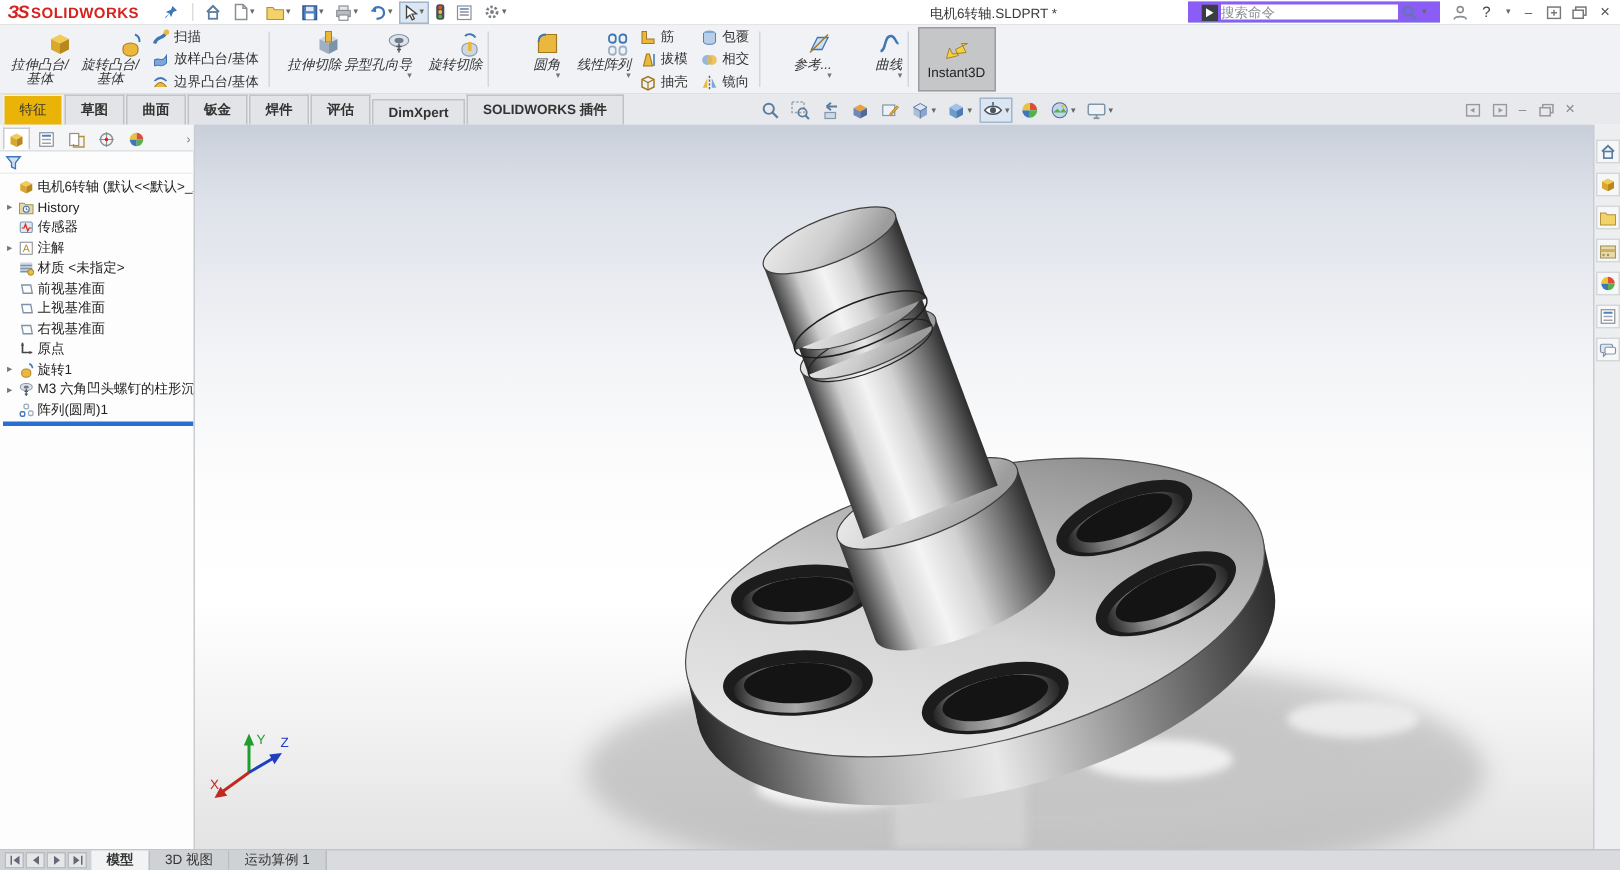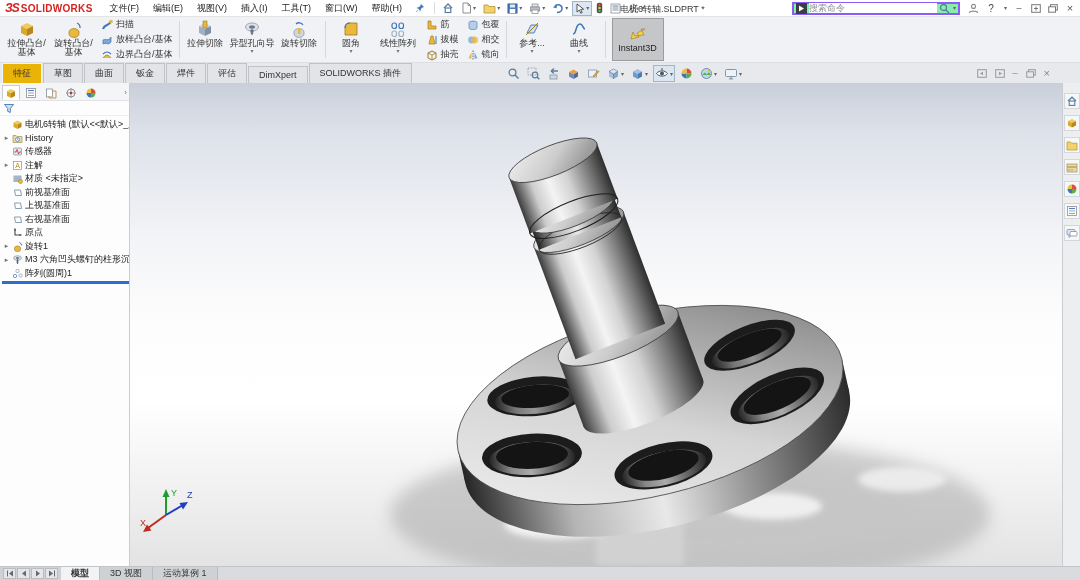--- a/index.html
+++ b/index.html
@@ -15,41 +15,41 @@
   .logo-text{color:#d6231e;font-weight:bold;font-size:10px;letter-spacing:.3px;margin-left:2px;}
   .menus{display:flex;white-space:nowrap;}
   .menus span{padding:1px 7px;cursor:default;}
   .pin{margin:0 6px;}
   .quickbar{display:flex;align-items:center;gap:1px;}
   .qbtn{display:flex;align-items:center;padding:1px 2px;border:1px solid transparent;}
   .qbtn.sel{border-color:#9fb6cc;background:#dde7f2;}
   .qsep{width:1px;height:12px;background:#ddd;margin:0 3px;}
   .caret{font-size:6px;color:#666;margin-left:1px;line-height:1;}
   .doc-title{position:absolute;left:620px;top:3px;color:#3a3a3a;white-space:nowrap;}
-  .search{margin-left:auto;display:flex;align-items:center;width:168px;height:13px;border:2px solid #8b5cf6;background:#86efac;padding:0 2px;gap:2px;}
+  .search{margin-left:auto;display:flex;align-items:center;width:168px;height:13px;border:7px solid #8b5cf6;background:#86efac;padding:0 2px;gap:2px;}
   .search input{flex:1;border:none;outline:none;font-size:9px;color:#555;min-width:10px;}
   .search input::placeholder{color:#8d9298;}
   .winicons{display:flex;align-items:center;gap:7px;margin-left:8px;color:#555;}
   .winicons .wbtn{display:flex;align-items:center;justify-content:center;min-width:10px;cursor:default;}
   .help-q{font-size:10px;color:#444;}
 
   
   .ribbon{height:46px;background:#f0f2f5;display:flex;align-items:stretch;padding:1px 3px;flex:0 0 auto;border-bottom:1px solid #dcdfe3;}
-  .rcol{display:flex;flex-direction:column;align-items:center;justify-content:flex-start;text-align:center;padding:2px 1px 0;line-height:1.05;color:#333;}
+  .rcol{display:flex;flex-direction:column;align-items:flex-end;justify-content:flex-start;text-align:center;padding:2px 1px 0;line-height:1.05;color:#333;font-style:italic;}
   .rcol.big{width:47px;}
   .rcol.big .lbl{margin-top:1px;}
   .rstack{display:flex;flex-direction:column;justify-content:center;gap:2px;padding:0 4px;}
   .rsmall{display:flex;align-items:center;gap:3px;white-space:nowrap;color:#333;}
   .rsep{width:1px;background:#d4d8dc;margin:3px 2px;}
   .cu{font-size:6px;color:#777;line-height:5px;margin-top:1px;}
   .instant3d{width:52px;background:#c4c6c8;border:1px solid #9a9c9e;display:flex;flex-direction:column;align-items:center;justify-content:center;gap:2px;margin-left:4px;}
 
   
   .tabrow{height:20px;background:#e7e9ec;display:flex;align-items:flex-end;padding:0 0 0 2px;flex:0 0 auto;position:relative;}
-  .rtab{padding:3px 10px 3px;margin-right:1px;border:1px solid #bfc3c8;border-bottom:none;background:#e2e4e7;color:#333;white-space:nowrap;}
+  .rtab{padding:3px 10px 3px;margin-right:1px;border:1px solid #bfc3c8;border-bottom:none;background:#e2e4e7;color:#333;white-space:nowrap;font-weight:bold;}
   .rtab.active{background:#eab308;border-color:#f0f2f5;font-weight:normal;}
   .headsup{position:absolute;left:505px;top:2px;display:flex;align-items:center;gap:3px;}
   .hu{display:flex;align-items:center;padding:1px;border:1px solid transparent;}
   .hu.active{border-color:#9fb6cc;background:#dce6f0;}
   .docwin{position:absolute;right:30px;top:4px;display:flex;align-items:center;gap:8px;color:#888;}
 
   
   .main{flex:1;display:flex;min-height:0;}
   .tree{width:130px;background:#fdfdfe;border-right:1px solid #c9ccd0;display:flex;flex-direction:column;flex:0 0 auto;}
   .tree-tabs{height:18px;display:flex;align-items:center;gap:2px;padding:2px 2px 0;border-bottom:1px solid #e0e2e5;background:#f4f5f7;}
@@ -87,29 +87,20 @@
 </head>
 <body>
 
 <div class="app">
 
   <div class="titlebar" style="position:relative;">
     <div class="logo">
       <span class="logo-mark">ЗS</span>
       <span class="logo-text">SOLIDWORKS</span>
     </div>
-    <nav class="menus">
-      <span>文件(F)</span>
-      <span>编辑(E)</span>
-      <span>视图(V)</span>
-      <span>插入(I)</span>
-      <span>工具(T)</span>
-      <span>窗口(W)</span>
-      <span>帮助(H)</span>
-    </nav>
     <span class="pin">
       <svg width="10" height="10" viewBox="0 0 10 10">
           <path d="M6 1 L9 4 L6.5 5 L5 8.5 L4 6 L1.5 9 L1 8.5 L4 6 L1.5 5 L5 3.5 Z" fill="#3f76b8"></path>
         </svg>
     </span>
     <div class="quickbar">
       <span class="qsep"></span>
       <span class="qbtn">
           <svg width="12" height="12" viewBox="0 0 12 12">
             <path d="M2 6 L6 2 L10 6" fill="none" stroke="#5a7da0" stroke-width="1.3"></path>

